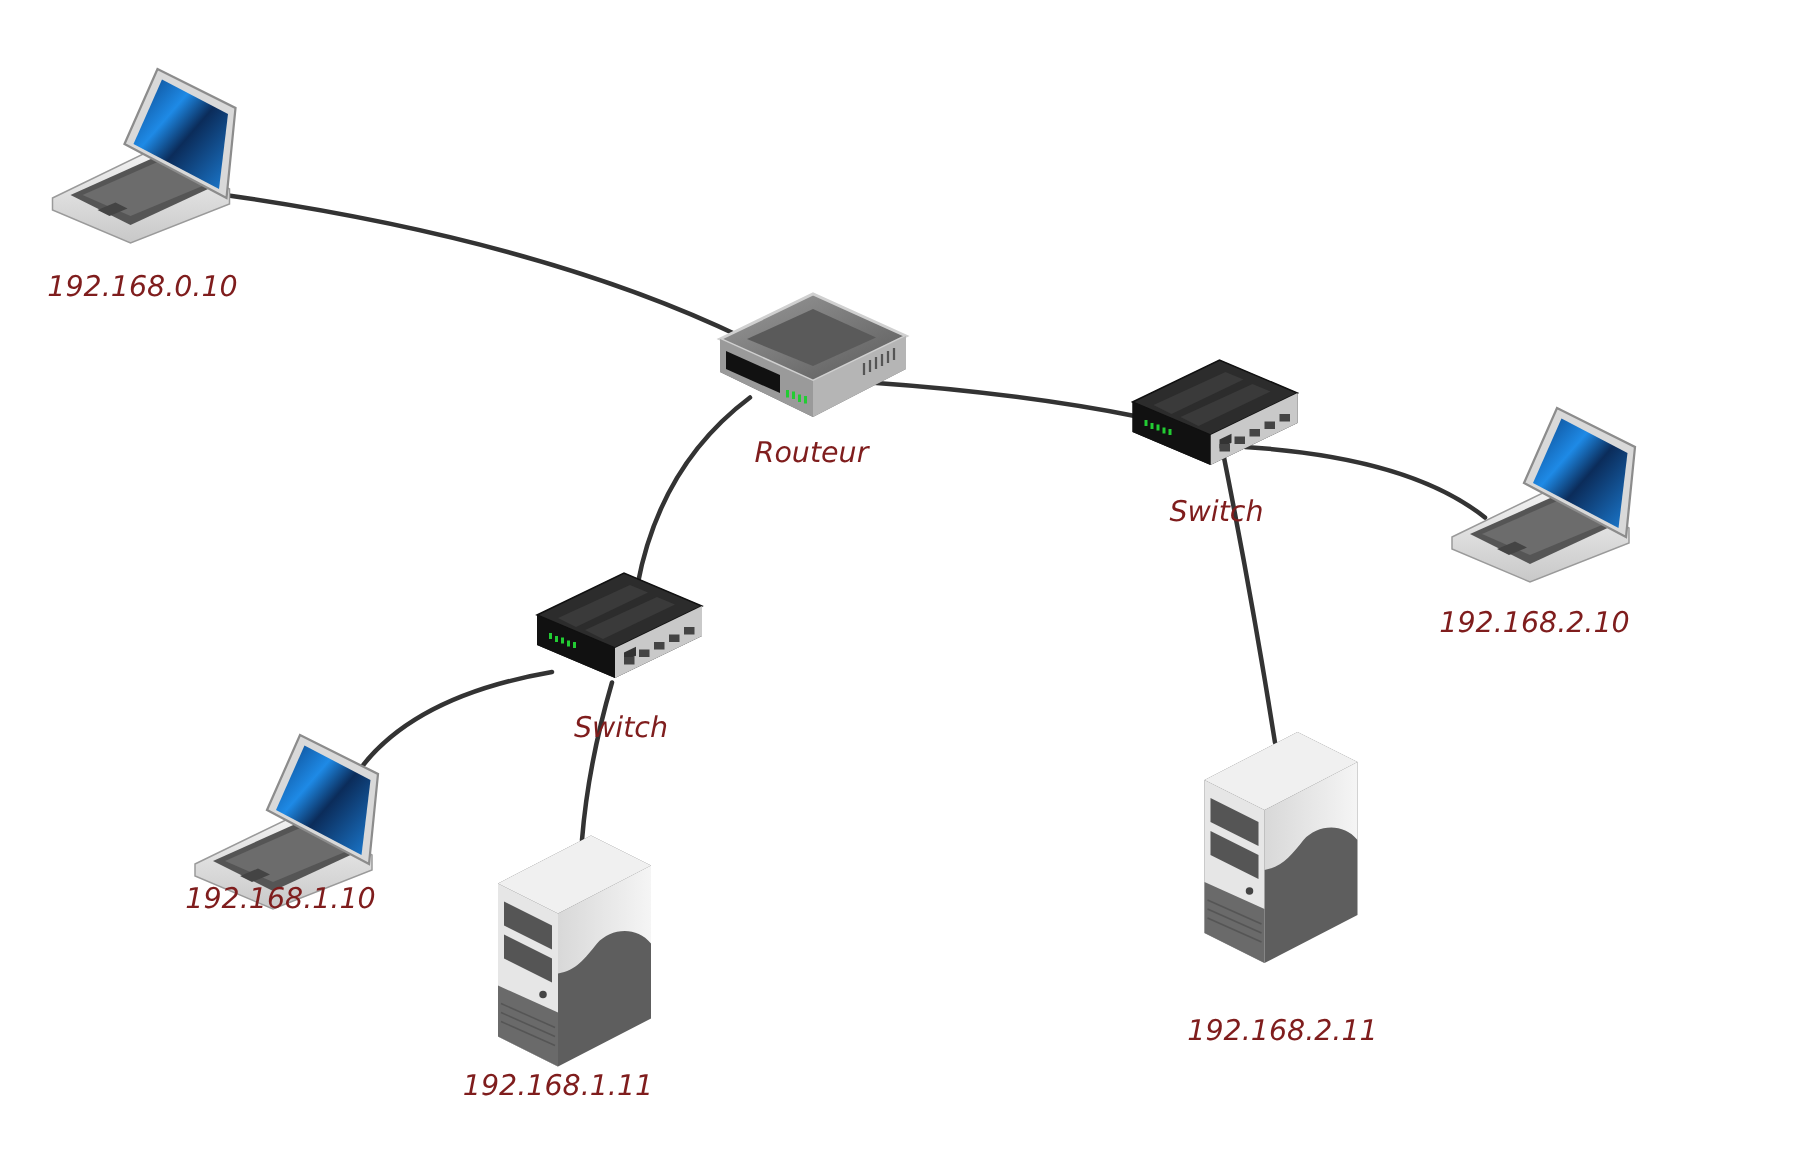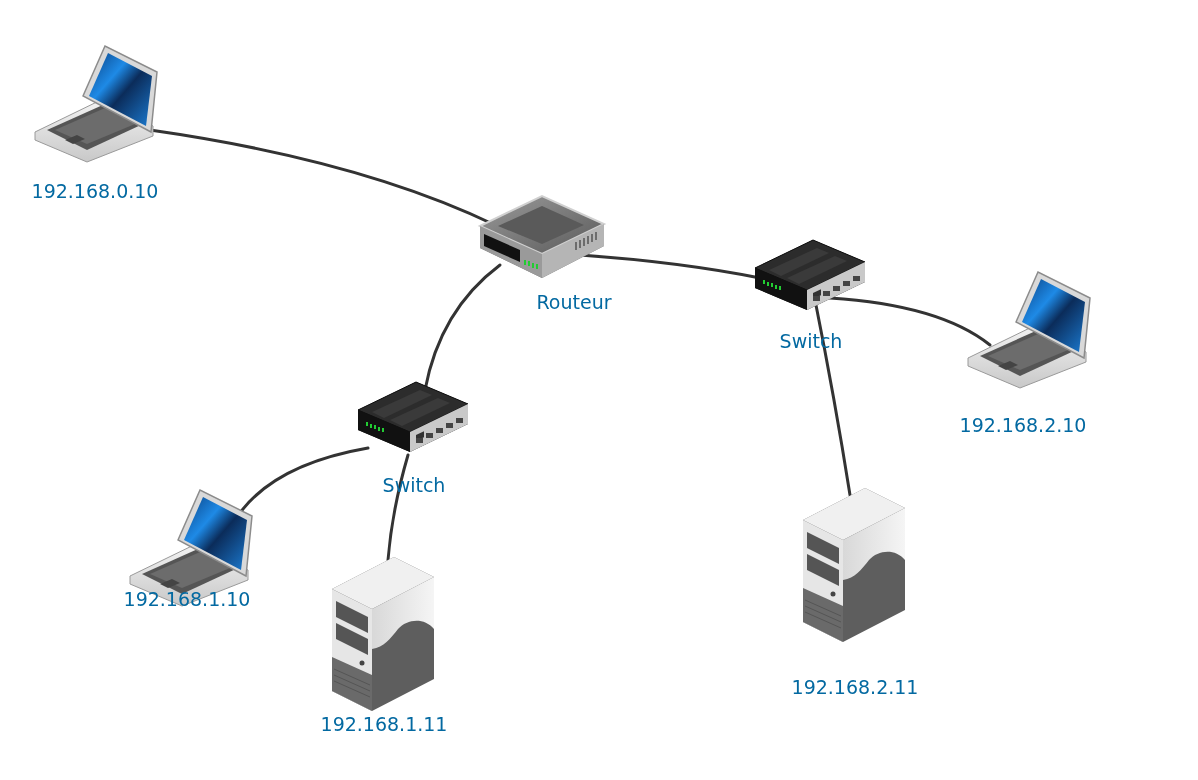--- a/index.html
+++ b/index.html
@@ -1,18 +1,18 @@
 <!DOCTYPE html>
 <html><head>
 <meta charset="utf-8">
 <style>
   html, body { margin:0; padding:0; background:#ffffff; }
   body { width:1198px; height:780px; position:relative; overflow:hidden; font-family:"DejaVu Sans", sans-serif; }
   #canvas { position:absolute; left:0; top:0; width:1198px; height:780px; }
-  .label { position:absolute; font-size:19px; color:#0369a1; white-space:nowrap; transform:translateX(-50%); }
+  .label { position:absolute; font-size:19px; color:#7f1d1d; white-space:nowrap; transform:translateX(-50%);font-style:italic; }
 </style>
 </head>
 <body>
 
 <svg id="canvas" viewBox="0 0 1198 780" xmlns="http://www.w3.org/2000/svg">
   <defs>
     <linearGradient id="scr" x1="0" y1="0" x2="1" y2="1">
       <stop offset="0" stop-color="#0a3f80"></stop>
       <stop offset="0.35" stop-color="#1e8ae6"></stop>
       <stop offset="0.55" stop-color="#0b2c5a"></stop>
@@ -120,19 +120,19 @@
   <use href="#router" x="480" y="196"></use>
   <use href="#switch" x="755" y="240"></use>
   <use href="#laptop" x="958" y="270"></use>
   <use href="#server" x="803" y="488"></use>
   <use href="#switch" x="358" y="382"></use>
   <use href="#laptop" x="120" y="488"></use>
   <use href="#server" x="332" y="557"></use>
 </svg>
 
 <div class="label" style="left:95px; top:180px;">192.168.0.10</div>
-<div class="label" style="left:541px; top:291px;margin-left:33px;">Routeur</div>
+<div class="label" style="left:541px; top:291px;">Routeur</div>
 <div class="label" style="left:811px; top:330px;">Switch</div>
-<div class="label" style="left:1023px; top:414px;">192.168.2.10</div>
+<div class="label" style="left:1023px; top:404px;">192.168.2.10</div>
 <div class="label" style="left:855px; top:645px;margin-top:31px;">192.168.2.11</div>
 <div class="label" style="left:414px; top:474px;">Switch</div>
 <div class="label" style="left:187px; top:588px;">192.168.1.10</div>
-<div class="label" style="left:384px; top:713px;">192.168.1.11</div>
+<div class="label" style="left:372px; top:713px;">192.168.1.11</div>
 
 </body></html>

